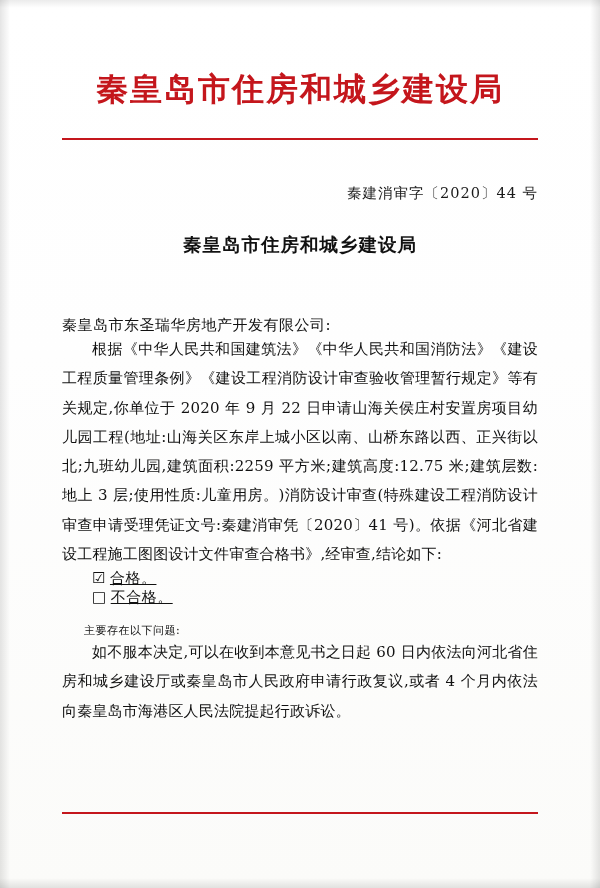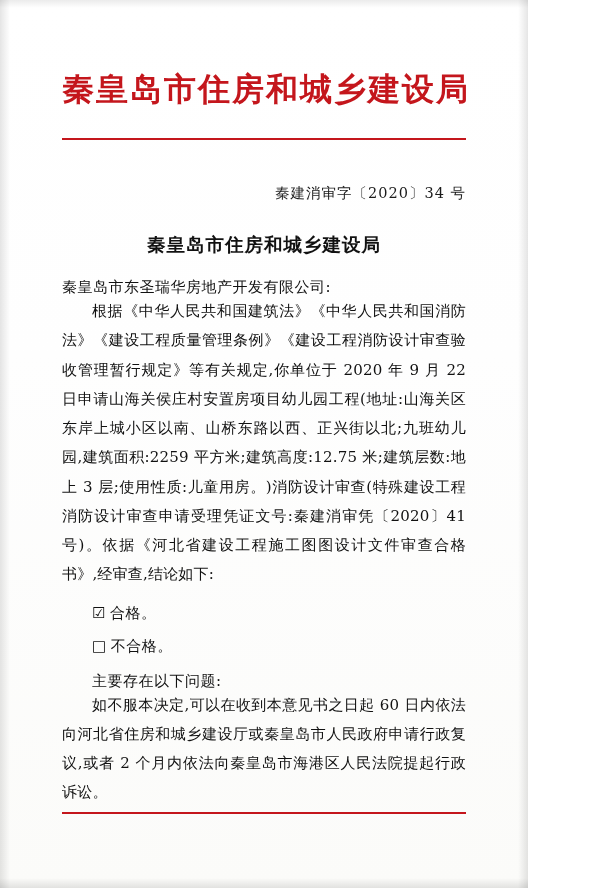--- a/index.html
+++ b/index.html
@@ -8,21 +8,21 @@
     background: #ffffff;
   }
   body {
     width: 600px;
     height: 888px;
     overflow: hidden;
     font-family: "DejaVu Serif", "Liberation Serif", serif;
   }
   .page {
     position: relative;
-    width: 528px;
+    width: 600px;
     height: 888px;
     background: #fdfdfb;
     box-sizing: border-box;
   }
   
   .paper-tint {
     position: absolute;
     inset: 0;
     background: linear-gradient(180deg, #ffffff 0%, #fefefe 40%, #fbfbf9 100%);
     pointer-events: none;
@@ -59,48 +59,48 @@
     margin-top: 24px;
   }
   .title-line {
     font-size: 18.5px;
     font-weight: bold;
     color: #111;
     letter-spacing: 1px;
     line-height: 1.9;
   }
   .addressee {
-    margin-top: 16px;
+    margin-top: 54px;
     font-size: 15px;
     color: #111;
     letter-spacing: 0.5px;
   }
   .body-para {
     font-size: 15px;
     color: #111;
     line-height: 1.95;
     text-align: justify;
     text-justify: inter-ideograph;
     text-indent: 2em;
     letter-spacing: 0.2px;
   }
   .option-line {
-    margin-top: 14px;
     font-size: 15px;
     color: #111;
     padding-left: 2em;
     letter-spacing: 0.5px;
+    text-decoration: underline;
   }
   .option-line .box {
     display: inline-block;
     margin-right: 4px;
   }
   .issues-line {
     margin-top: 16px;
-    font-size: 15px;
+    font-size: 11px;
     color: #111;
     padding-left: 2em;
     letter-spacing: 0.5px;
   }
   .footer-rule {
     position: absolute;
     left: 62px;
     right: 62px;
     bottom: 74px;
     height: 2px;
@@ -123,41 +123,41 @@
 
 <div class="page">
   <div class="paper-tint"></div>
 
   <div class="content">
 
     <div class="org-title">秦皇岛市住房和城乡建设局</div>
 
     <div class="red-rule"></div>
 
-    <div class="doc-number">秦建消审字〔2020〕34 号</div>
+    <div class="doc-number">秦建消审字〔2020〕44 号</div>
 
     <div class="title-block">
       <div class="title-line">秦皇岛市住房和城乡建设局</div>
     </div>
 
     <div class="addressee">秦皇岛市东圣瑞华房地产开发有限公司:</div>
 
     <div class="body-para">根据《中华人民共和国建筑法》《中华人民共和国消防法》《建设工程质量管理条例》《建设工程消防设计审查验收管理暂行规定》等有关规定,你单位于 2020 年 9 月 22 日申请山海关侯庄村安置房项目幼儿园工程(地址:山海关区东岸上城小区以南、山桥东路以西、正兴街以北;九班幼儿园,建筑面积:2259 平方米;建筑高度:12.75 米;建筑层数:地上 3 层;使用性质:儿童用房。)消防设计审查(特殊建设工程消防设计审查申请受理凭证文号:秦建消审凭〔2020〕41 号)。依据《河北省建设工程施工图图设计文件审查合格书》,经审查,结论如下:</div>
 
     <div class="option-line">
       <span class="box">☑</span><span>合格。</span>
     </div>
 
     <div class="option-line">
       <span class="box">□</span><span>不合格。</span>
     </div>
 
     <div class="issues-line">主要存在以下问题:</div>
 
-    <div class="body-para">如不服本决定,可以在收到本意见书之日起 60 日内依法向河北省住房和城乡建设厅或秦皇岛市人民政府申请行政复议,或者 2 个月内依法向秦皇岛市海港区人民法院提起行政诉讼。</div>
+    <div class="body-para">如不服本决定,可以在收到本意见书之日起 60 日内依法向河北省住房和城乡建设厅或秦皇岛市人民政府申请行政复议,或者 4 个月内依法向秦皇岛市海港区人民法院提起行政诉讼。</div>
 
   </div>
 
   <div class="footer-rule"></div>
 
   <div class="edge-shadow edge-left"></div>
   <div class="edge-shadow edge-right"></div>
   <div class="edge-top"></div>
   <div class="edge-bottom"></div>
 </div>

